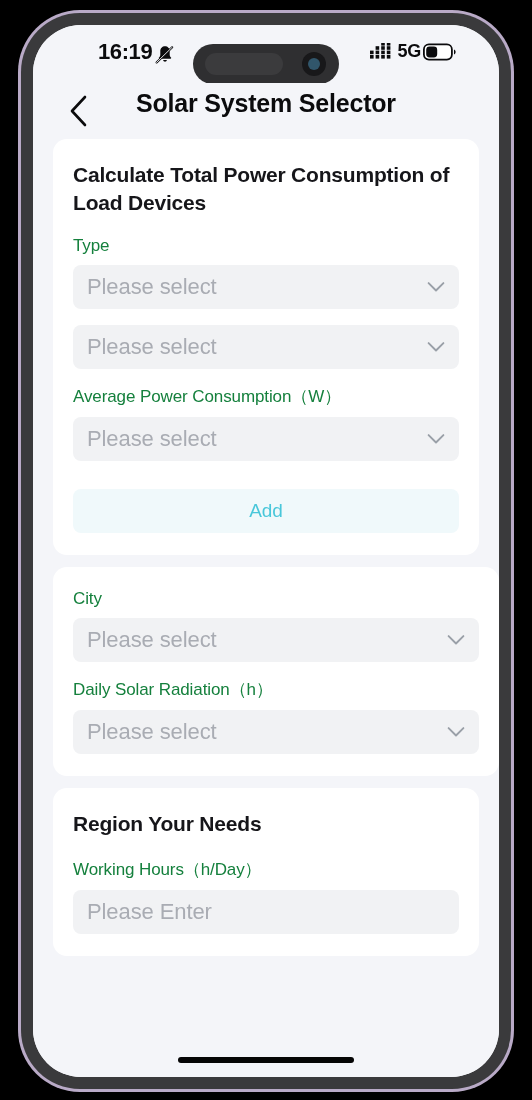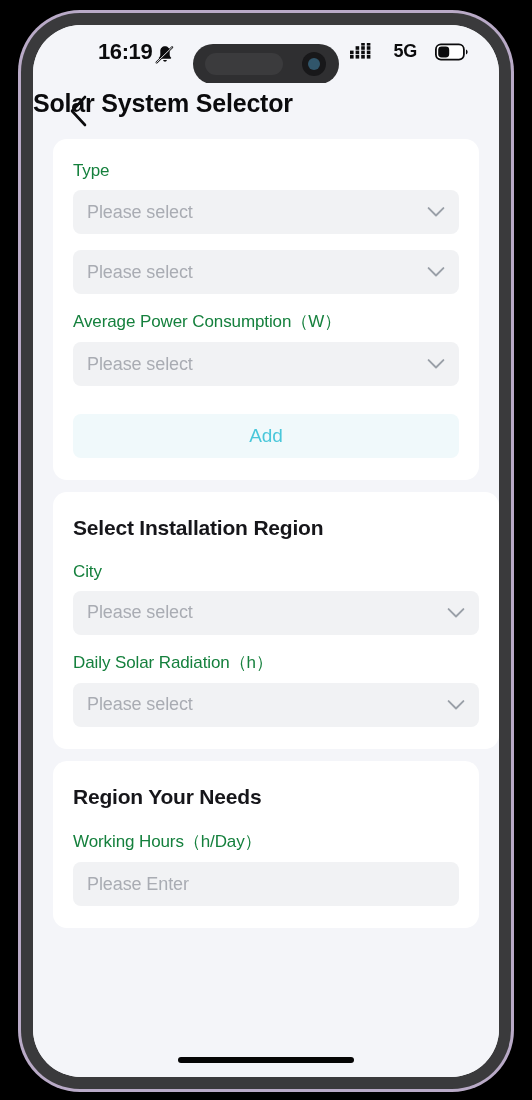--- a/index.html
+++ b/index.html
@@ -56,25 +56,25 @@
   }
   #bell-mute-icon {
     position: absolute;
     left: 120px;
     top: 18px;
     width: 24px;
     height: 24px;
   }
   #status-right {
     position: absolute;
-    right: 30px;
+    right: 42px;
     top: 16px;
     display: flex;
     align-items: center;
-    gap: 18px;
+    gap: 2px;
   }
   #signal-icon { display: block; }
   #network-label {
     font-size: 18px;
     font-weight: bold;
     color: #0b0b0d;
     letter-spacing: -0.3px;
   }
   #battery-icon { display: block; }
 
@@ -132,20 +132,21 @@
     display: flex;
     align-items: center;
     justify-content: center;
     cursor: pointer;
   }
   #page-title {
     position: absolute;
     left: 0;
     right: 0;
     top: 6px;
+    text-align: center;
     font-size: 25px;
     font-weight: bold;
     color: #0b0b0d;
     letter-spacing: -0.2px;
   }
 
   
   #content {
     position: absolute;
     left: 0;
@@ -187,21 +188,21 @@
     position: relative;
     height: 44px;
     background: #f1f2f4;
     border-radius: 8px;
     display: flex;
     align-items: center;
     padding: 0 14px;
     cursor: pointer;
   }
   .field-placeholder {
-    font-size: 18px;
+    font-size: 22px;
     color: #a9acb3;
     letter-spacing: -0.1px;
   }
   .chevron-down {
     position: absolute;
     right: 14px;
     top: 50%;
     transform: translateY(-50%);
   }
   #add-button {
@@ -292,20 +293,21 @@
         <svg width="22" height="34" viewBox="0 0 22 34">
           <polyline points="17,3 4,17 17,31" fill="none" stroke="#0b0b0d" stroke-width="2.6" stroke-linecap="round" stroke-linejoin="round"></polyline>
         </svg>
       </div>
       <div id="page-title">Solar System Selector</div>
     </div>
 
     <div id="content">
 
       <div class="card">
+        <div class="card-title">Calculate Total Power Consumption of Load Devices</div>
 
         <div class="field">
           <div class="field-label">Type</div>
           <div class="field-control">
             <span class="field-placeholder">Please select</span>
             <svg class="chevron-down" width="18" height="11" viewBox="0 0 18 11">
               <polyline points="1.6,1.6 9,9 16.4,1.6" fill="none" stroke="#9aa0a8" stroke-width="1.9" stroke-linecap="round" stroke-linejoin="round"></polyline>
             </svg>
           </div>
         </div>
@@ -328,21 +330,20 @@
             </svg>
           </div>
         </div>
 
         <div id="add-button">
           <span id="add-button-label">Add</span>
         </div>
       </div>
 
       <div class="card wide">
-        <div class="card-title">Select Installation Region</div>
 
         <div class="field">
           <div class="field-label">City</div>
           <div class="field-control">
             <span class="field-placeholder">Please select</span>
             <svg class="chevron-down" width="18" height="11" viewBox="0 0 18 11">
               <polyline points="1.6,1.6 9,9 16.4,1.6" fill="none" stroke="#9aa0a8" stroke-width="1.9" stroke-linecap="round" stroke-linejoin="round"></polyline>
             </svg>
           </div>
         </div>

